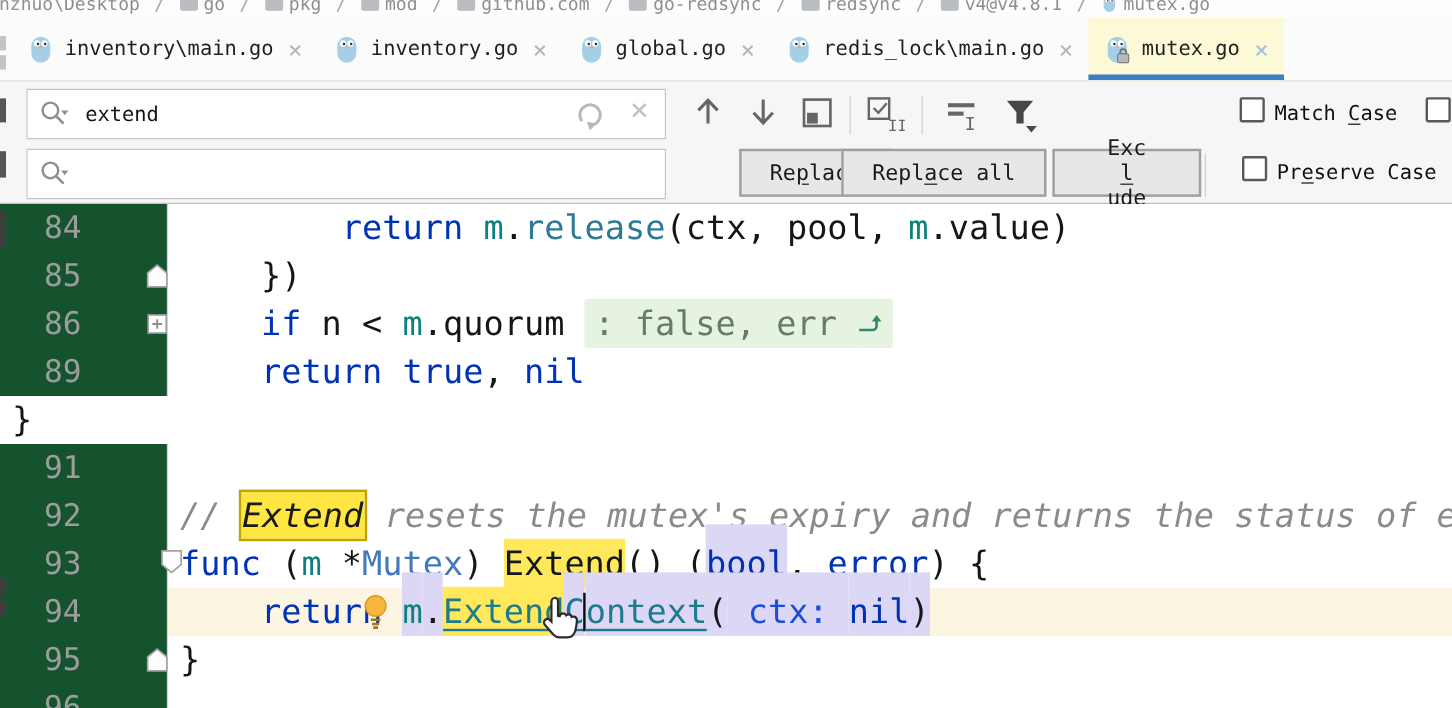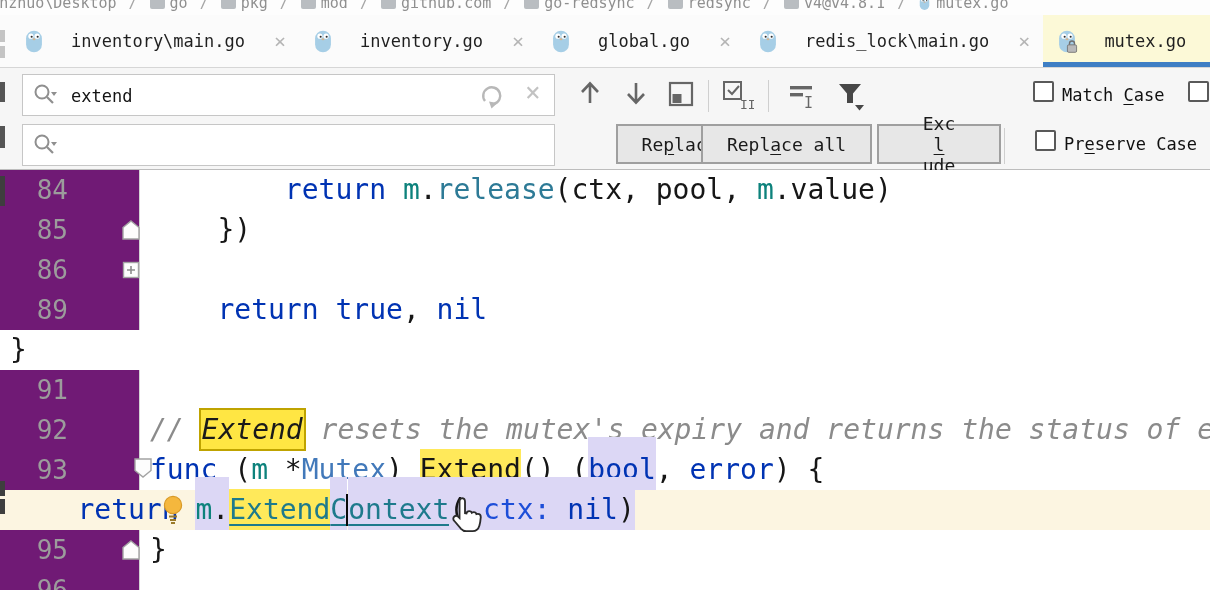--- a/index.html
+++ b/index.html
@@ -12,21 +12,21 @@
               border-bottom:1px solid #e3e3e3;overflow:hidden}
   .bc-inner{position:absolute;top:-9px;left:-46px;display:flex;align-items:center;height:24px;
             white-space:nowrap;color:#8f8f8f;font-size:15px}
   .bitem{display:inline-flex;align-items:center;gap:5px}
   .bsep{margin:0 12px;color:#a5a5a5}
   .bfold{display:inline-block;width:15px;height:11px;background:#b9bdc1;border-radius:2px}
 
   
   .tabs{position:absolute;left:0;top:15px;width:1210px;height:53px;background:#fbfbfb;
         border-bottom:1px solid #d6d6d6;display:flex;align-items:stretch;padding-left:10px;box-sizing:border-box}
-  .tab{display:flex;align-items:center;gap:26px;padding:0 13px;font-size:17px;color:#1f1f1f;cursor:default}
+  .tab{display:flex;align-items:center;gap:9px;padding:0 13px;font-size:17px;color:#1f1f1f;cursor:default}
   .tab .close{color:#b5b5b5;font-size:20px;margin-left:3px}
   .tab.active{background:#fcf9d7;box-shadow:inset 0 -5px 0 #3e7ec4}
   .tab.active .close{color:#9cc3d6}
 
   
   .find{position:absolute;left:0;top:68px;width:1210px;height:102px;background:#f6f6f6;
         border-bottom:1px solid #bdbdbd;box-sizing:border-box}
   .inp{position:absolute;left:22px;width:533px;height:42px;background:#fff;border:1.5px solid #c6c6c6;box-sizing:border-box}
   .inp1{top:6px}.inp2{top:56px}
   .inp input{position:absolute;left:46px;top:0;width:390px;height:100%;border:none;outline:none;
@@ -39,21 +39,21 @@
   .cb{position:absolute;width:21px;height:21px;background:#fff;border:2px solid #595959;border-radius:2px;box-sizing:border-box}
   .cblabel{position:absolute;font-size:17px;color:#101010;white-space:nowrap}
   .btn{position:absolute;top:56px;height:40px;background:#e7e7e7;border:2px solid #9f9f9f;
        font-size:18px;color:#1a1a1a;display:flex;align-items:center;justify-content:center;
        box-sizing:border-box;font-family:"DejaVu Sans Mono",monospace}
   u{text-underline-offset:3px}
 
   
   .editor{position:absolute;left:0;top:170px;width:1210px;height:420px;background:#fff;overflow:hidden}
   .row{height:40px;display:flex;position:relative}
-  .gut{width:140px;background:#701a75;border-right:1px solid #d3d3d3;box-sizing:border-box;
+  .gut{width:140px;background:#14532d;border-right:1px solid #d3d3d3;box-sizing:border-box;
        position:relative;flex:none}
   .lnum{display:inline-block;width:68px;text-align:right;color:#9c9c9c;font-size:26px;line-height:40px}
   .gi{position:absolute;left:122px;top:10px}
   .gi-start{left:134px;top:8px}
   .ct{flex:1;padding-left:10px;font-size:28px;line-height:40px;white-space:pre;color:#161616;position:relative}
   .hl .ct{background:#fcf5e1}
   .k{color:#0033b3}
   .v{color:#0d827c}
   .f{color:#2d7a96}
   .t{color:#4279ba}
@@ -305,20 +305,24 @@
         <div class="gut"><span class="lnum">85</span><svg class="gi" width="18" height="20" viewBox="0 0 18 20">
             <polygon points="9,1 17,7.5 17,19 1,19 1,7.5" fill="#fdfdfd" stroke="#a3a3a3" stroke-width="1.4"></polygon>
           </svg></div>
         <div class="ct"><span>    </span><span class="p">})</span></div>
       </div>
       <div class="row">
         <div class="gut"><span class="lnum">86</span><svg class="gi" width="18" height="20" viewBox="0 0 18 20">
             <rect x="1.5" y="2.5" width="15" height="15" fill="#fdfdfd" stroke="#a3a3a3" stroke-width="1.4"></rect>
             <path d="M9 6 v8 M5 10 h8" stroke="#8d8d8d" stroke-width="1.6"></path>
           </svg></div>
+        <div class="ct"><span>    </span><span class="k">if </span><span class="p">n &lt; </span><span class="v">m</span><span class="p">.quorum </span><span class="fold foldl">: false, err </span><span class="fold fa foldr"><svg width="22" height="20" viewBox="0 0 22 20" style="vertical-align:-2px">
+              <path d="M2 14 h11 a3.5 3.5 0 0 0 3.5 -3.5 V6" fill="none" stroke="#2f8a6e" stroke-width="2.2"></path>
+              <polygon points="12.5,7 16.5,1.5 20.5,7" fill="#2f8a6e"></polygon>
+            </svg></span></div>
       </div>
       <div class="row">
         <div class="gut"><span class="lnum">89</span></div>
         <div class="ct"><span>    </span><span class="k">return </span><span class="k">true</span><span class="p">, </span><span class="k">nil</span></div>
       </div>
       <div class="row">
         <div class="ct"><span></span><span class="p">}</span></div>
       </div>
       <div class="row">
         <div class="gut"><span class="lnum">91</span></div>
@@ -328,20 +332,21 @@
         <div class="gut"><span class="lnum">92</span></div>
         <div class="ct"><span></span><span class="c">// </span><span class="c mc">Extend</span><span class="c"> resets the mutex's expiry and returns the status of e</span></div>
       </div>
       <div class="row">
         <div class="gut"><span class="lnum">93</span><svg class="gi gi-start" width="18" height="20" viewBox="0 0 18 20">
             <polygon points="1,1 17,1 17,12.5 9,19 1,12.5" fill="#fdfdfd" stroke="#a3a3a3" stroke-width="1.4"></polygon>
           </svg></div>
         <div class="ct"><span></span><span class="k">func </span><span class="p">(</span><span class="v">m</span><span class="p"> *</span><span class="t">Mutex</span><span class="p">) </span><span class="p m">Extend</span><span class="p">() (</span><span class="k s">bool</span><span class="p">, </span><span class="k">error</span><span class="p">) {</span></div>
       </div>
       <div class="row hl">
+        <div class="gut"><span class="lnum">94</span></div>
         <div class="ct"><span class="bulb"><svg width="26" height="32" viewBox="0 0 26 32">
               <circle cx="13" cy="11" r="8.6" fill="#f5b73d" stroke="#d99a26" stroke-width="1.2"></circle>
               <path d="M9 22.5 h8 M10 26 h6 M11 29 h4" stroke="#9a7a2a" stroke-width="2.2"></path>
             </svg></span><span>    </span><span class="k">return </span><span class="v s">m</span><span class="p s">.</span><span class="l m s">Extend</span><span class="l s">C</span><span class="caret"></span><span class="l s">ontext</span><span class="p s">(</span><span class="h s"> ctx: </span><span class="k s">nil</span><span class="p s">)</span></div>
       </div>
       <div class="row">
         <div class="gut"><span class="lnum">95</span><svg class="gi" width="18" height="20" viewBox="0 0 18 20">
             <polygon points="9,1 17,7.5 17,19 1,19 1,7.5" fill="#fdfdfd" stroke="#a3a3a3" stroke-width="1.4"></polygon>
           </svg></div>
         <div class="ct"><span></span><span class="p">}</span></div>

